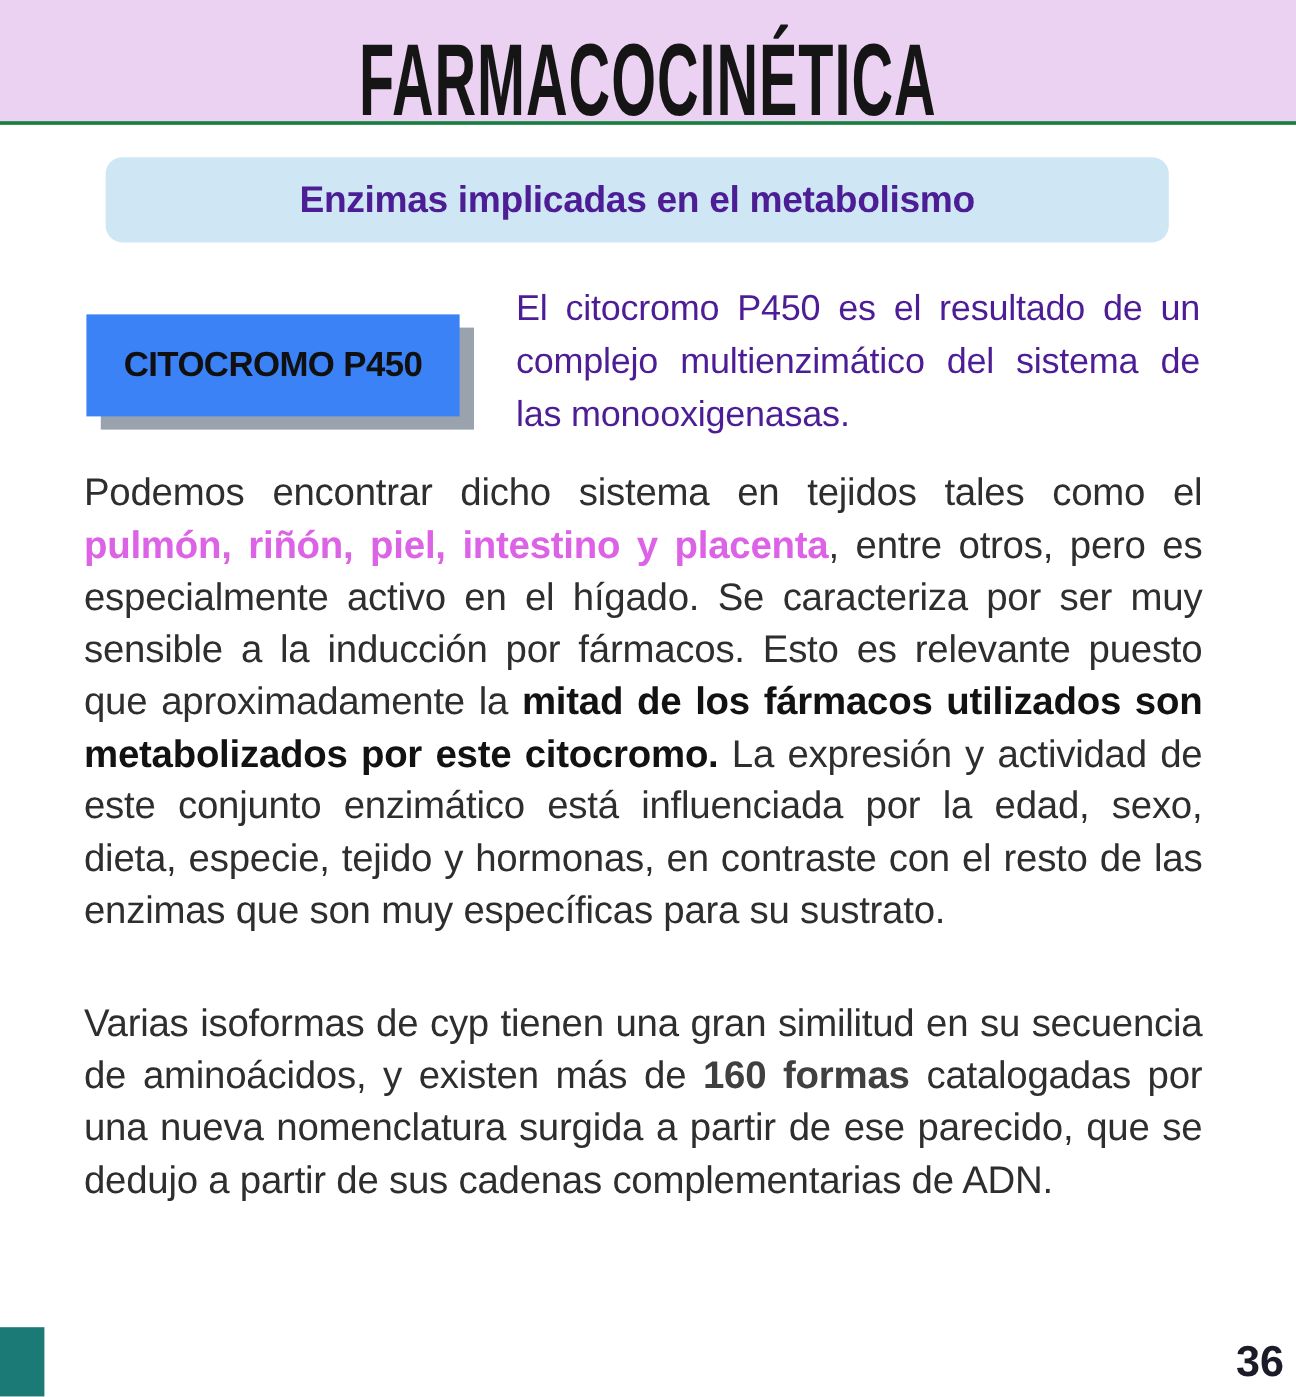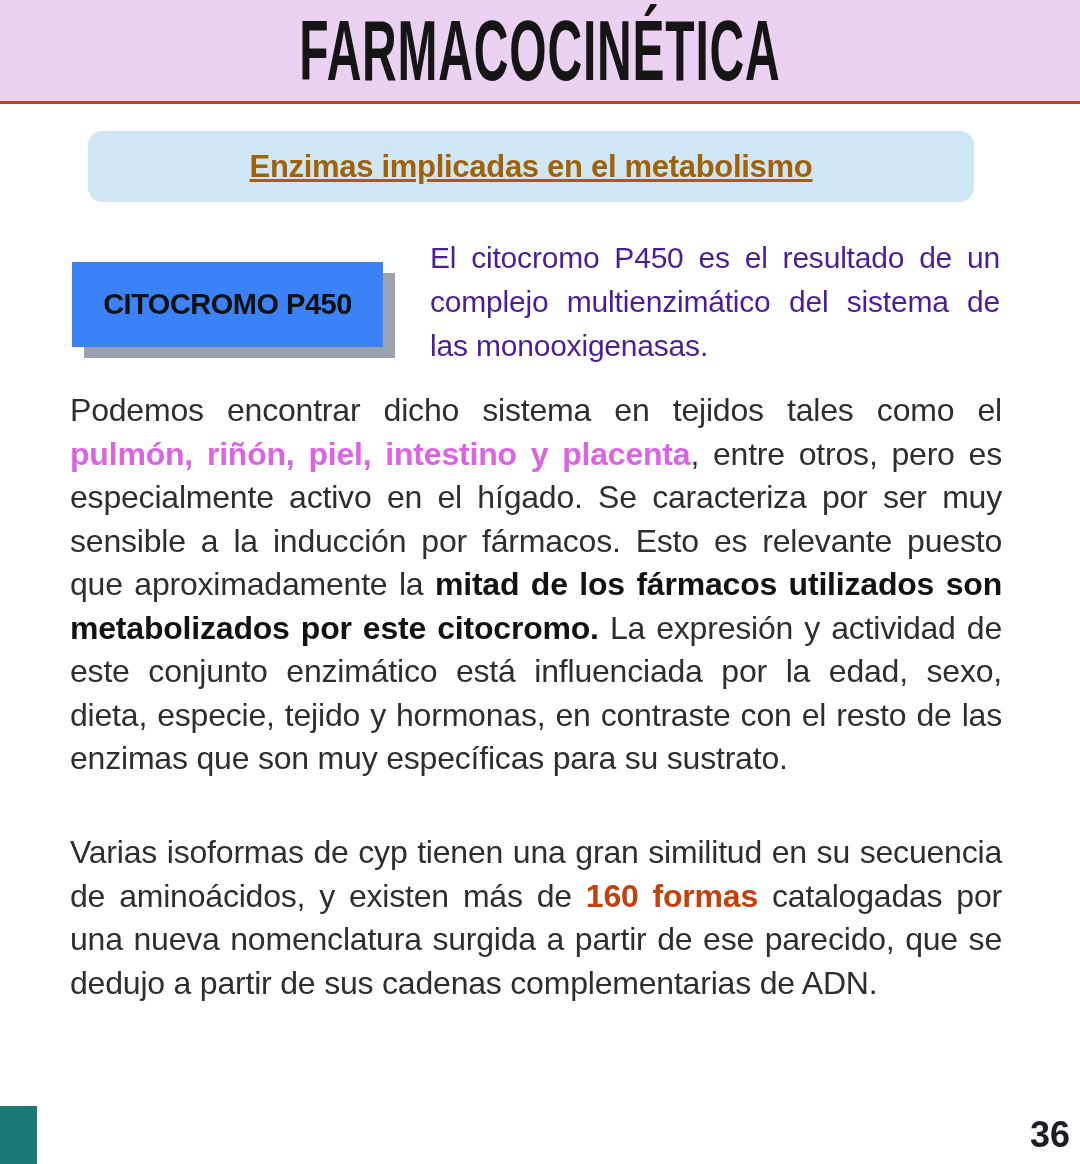--- a/index.html
+++ b/index.html
@@ -14,23 +14,23 @@
     overflow: hidden;
     color: #2e2e2e;
   }
 
   
   .banner {
     position: absolute;
     left: 0; top: 0;
     width: 1080px; height: 104px;
     background: #ecd2f2;
-    border-bottom: 3px solid #c2410c;
+    border-bottom: 3px solid #15803d;
     display: flex;
-    align-items: center;
+    align-items: flex-end;
     justify-content: center;
   }
   .banner-title {
     font-weight: 800;
     font-size: 60px;
     color: #151515;
     letter-spacing: 1px;
     white-space: nowrap;
     transform: scale(0.80, 1.42);
     transform-origin: center;
@@ -44,22 +44,21 @@
     background: #cfe7f4;
     border-radius: 14px;
     display: flex;
     align-items: center;
     justify-content: center;
   }
   .subtitle-text {
     font-weight: 700;
     font-size: 31px;
     letter-spacing: -0.3px;
-    color: #a16207;
-    text-decoration: underline;
+    color: #4c1d95;
   }
 
   
   .label-box {
     position: absolute;
     left: 72px; top: 262px;
     width: 311px; height: 85px;
     background: #3b82f6;
     box-shadow: 12px 11px 0 0 #9aa3ad;
     display: flex;
@@ -94,21 +93,21 @@
     line-height: 43.5px;
     text-align: justify;
     letter-spacing: -0.2px;
     color: #2e2e2e;
   }
   .para-1 { top: 389px; }
   .para-2 { top: 831px; }
 
   .seg-bold    { font-weight: 700; color: #121212; }
   .seg-magenta { font-weight: 700; color: #dd63e6; }
-  .seg-red     { font-weight: 700; color: #c2410c; }
+  .seg-red     { font-weight: 700; color: #404040; }
 
   
   .page-number {
     position: absolute;
     right: 10px; top: 1114px;
     font-weight: 700;
     font-size: 36px;
     color: #1c1c28;
   }
 

